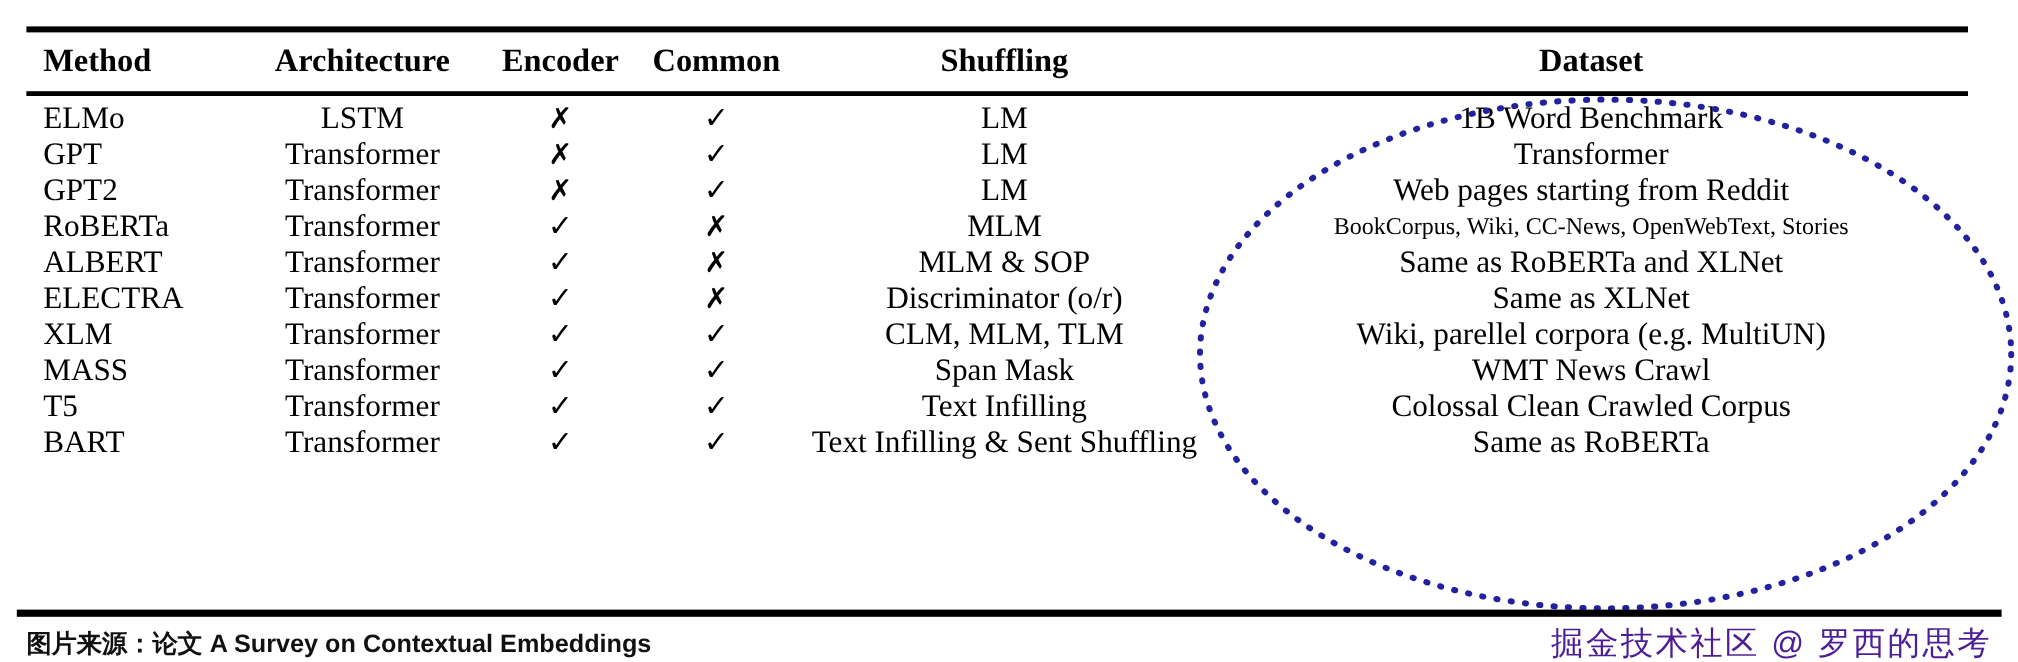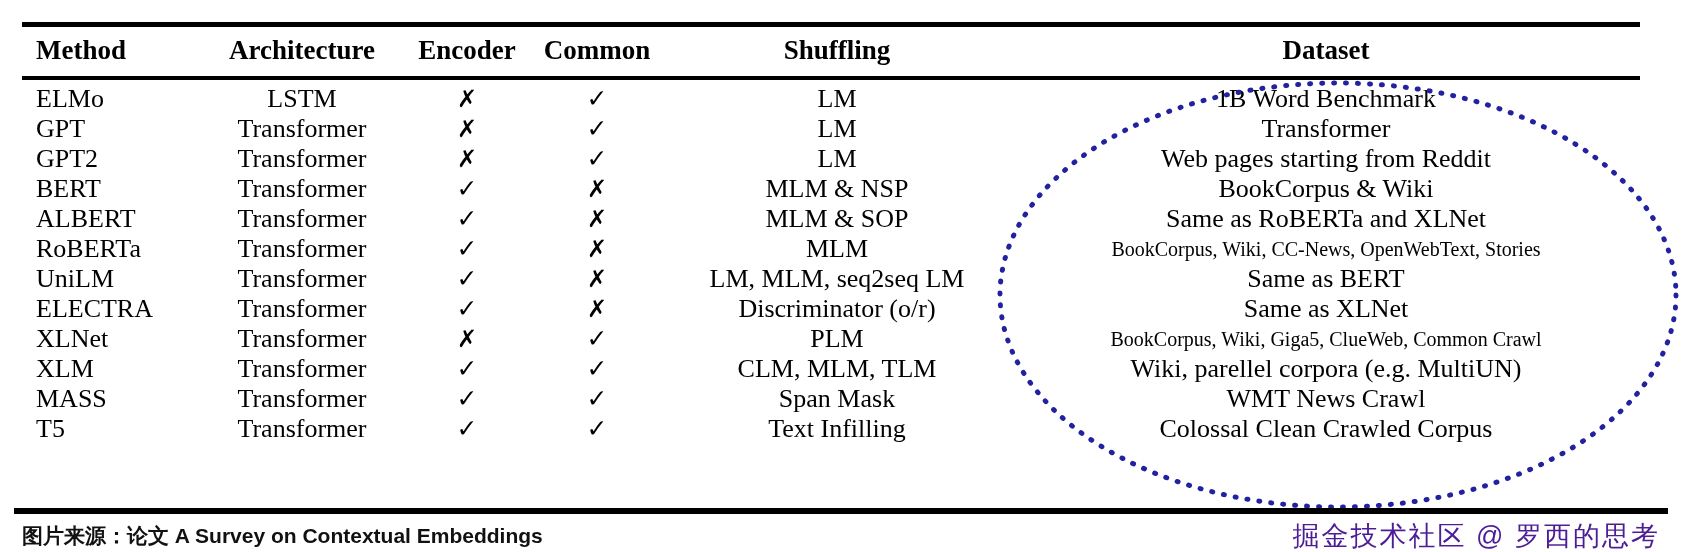--- a/index.html
+++ b/index.html
@@ -203,68 +203,44 @@
           </tr>
           <tr>
             <td class="method">GPT2</td>
             <td class="arch">Transformer</td>
             <td class="mark cross">✗</td>
             <td class="mark check">✓</td>
             <td class="objective">LM</td>
             <td class="dataset">Web pages starting from Reddit</td>
           </tr>
           <tr>
-            <td class="method">BERT</td>
-            <td class="arch">Transformer</td>
-            <td class="mark check">✓</td>
-            <td class="mark cross">✗</td>
-            <td class="objective">MLM &amp; NSP</td>
-            <td class="dataset">BookCorpus &amp; Wiki</td>
+            <td class="method">RoBERTa</td>
+            <td class="arch">Transformer</td>
+            <td class="mark check">✓</td>
+            <td class="mark cross">✗</td>
+            <td class="objective">MLM</td>
+            <td class="dataset small">BookCorpus, Wiki, CC-News, OpenWebText, Stories</td>
           </tr>
           <tr>
             <td class="method">ALBERT</td>
             <td class="arch">Transformer</td>
             <td class="mark check">✓</td>
             <td class="mark cross">✗</td>
             <td class="objective">MLM  &amp; SOP</td>
             <td class="dataset">Same as RoBERTa and XLNet</td>
           </tr>
           <tr>
-            <td class="method">RoBERTa</td>
-            <td class="arch">Transformer</td>
-            <td class="mark check">✓</td>
-            <td class="mark cross">✗</td>
-            <td class="objective">MLM</td>
-            <td class="dataset small">BookCorpus, Wiki, CC-News, OpenWebText, Stories</td>
-          </tr>
-          <tr>
-            <td class="method">UniLM</td>
-            <td class="arch">Transformer</td>
-            <td class="mark check">✓</td>
-            <td class="mark cross">✗</td>
-            <td class="objective">LM, MLM, seq2seq LM</td>
-            <td class="dataset">Same as BERT</td>
-          </tr>
-          <tr>
             <td class="method">ELECTRA</td>
             <td class="arch">Transformer</td>
             <td class="mark check">✓</td>
             <td class="mark cross">✗</td>
             <td class="objective">Discriminator (o/r)</td>
             <td class="dataset">Same as XLNet</td>
           </tr>
           <tr>
-            <td class="method">XLNet</td>
-            <td class="arch">Transformer</td>
-            <td class="mark cross">✗</td>
-            <td class="mark check">✓</td>
-            <td class="objective">PLM</td>
-            <td class="dataset small">BookCorpus, Wiki, Giga5, ClueWeb, Common Crawl</td>
-          </tr>
-          <tr>
             <td class="method">XLM</td>
             <td class="arch">Transformer</td>
             <td class="mark check">✓</td>
             <td class="mark check">✓</td>
             <td class="objective">CLM, MLM, TLM</td>
             <td class="dataset">Wiki, parellel corpora (e.g. MultiUN)</td>
           </tr>
           <tr>
             <td class="method">MASS</td>
             <td class="arch">Transformer</td>
@@ -273,20 +249,28 @@
             <td class="objective">Span Mask</td>
             <td class="dataset">WMT News Crawl</td>
           </tr>
           <tr>
             <td class="method">T5</td>
             <td class="arch">Transformer</td>
             <td class="mark check">✓</td>
             <td class="mark check">✓</td>
             <td class="objective">Text Infilling</td>
             <td class="dataset">Colossal Clean Crawled Corpus</td>
+          </tr>
+          <tr>
+            <td class="method">BART</td>
+            <td class="arch">Transformer</td>
+            <td class="mark check">✓</td>
+            <td class="mark check">✓</td>
+            <td class="objective">Text Infilling &amp; Sent Shuffling</td>
+            <td class="dataset">Same as RoBERTa</td>
           </tr>
         </tbody>
     </table>
 
   </div>
 
   <svg id="ellipse-overlay" viewBox="0 0 1682 552">
     <ellipse id="ann-ellipse" fill="none" stroke-width="5" stroke-linecap="round" stroke-dasharray="1 11" cx="1338" cy="283" rx="338" ry="212" stroke="#2222a0"></ellipse>
   </svg>
 

